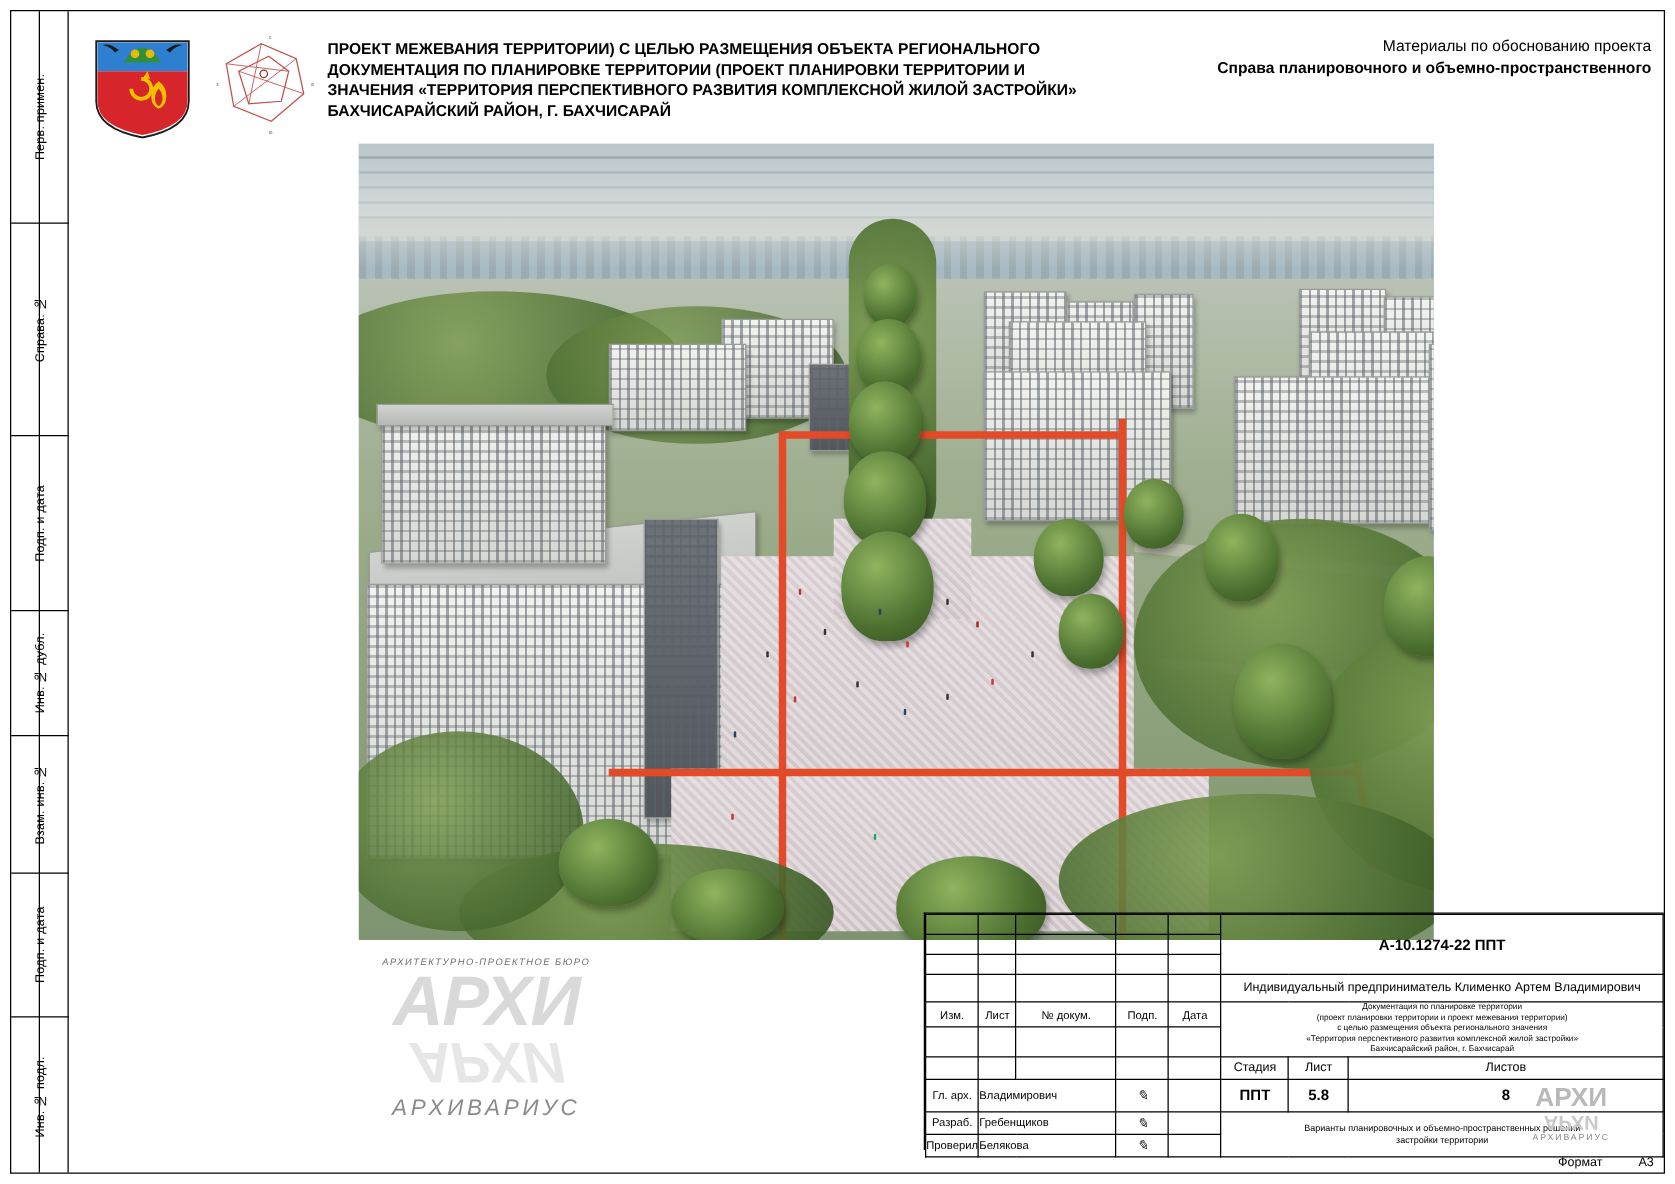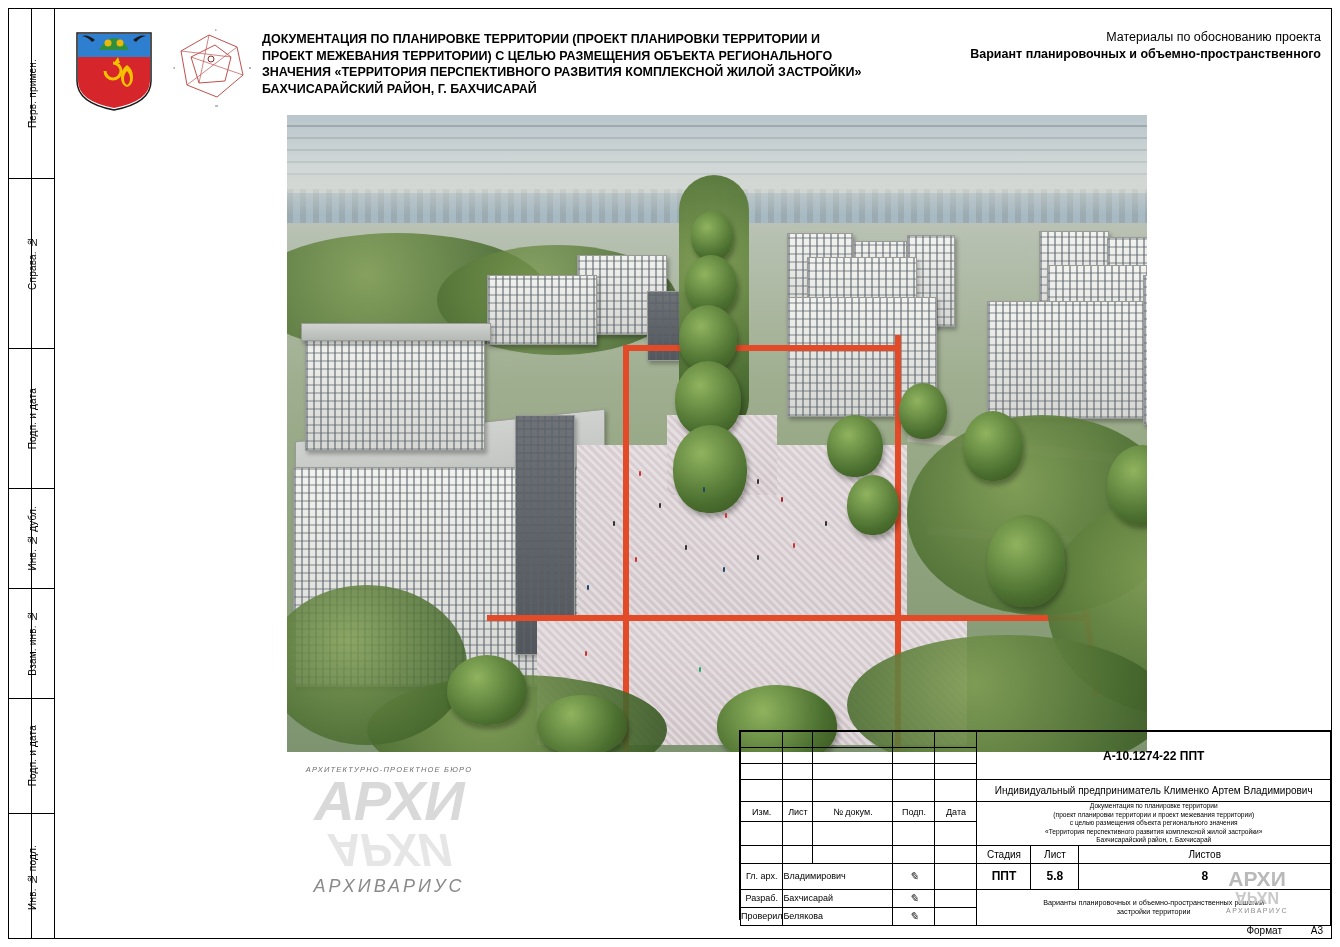--- a/index.html
+++ b/index.html
@@ -236,29 +236,29 @@
       <path d="M12 28 L62 34 M40 12 L30 60 M68 24 L18 62 M22 34 L74 52" stroke="#c0504d" stroke-width=".7" fill="none"></path>
       <circle cx="42" cy="36" r="3" fill="none" stroke="#8a2f2c" stroke-width="1"></circle>
       <text x="46" y="8" font-size="4" fill="#555" font-family="Liberation Sans, sans-serif">c</text>
       <text x="80" y="46" font-size="4" fill="#555" font-family="Liberation Sans, sans-serif">в</text>
       <text x="4" y="46" font-size="4" fill="#555" font-family="Liberation Sans, sans-serif">з</text>
       <text x="46" y="84" font-size="4" fill="#555" font-family="Liberation Sans, sans-serif">ю</text>
     </svg>
   </div>
 
   <div class="hdr-title">
+    <div>ПРОЕКТ МЕЖЕВАНИЯ ТЕРРИТОРИИ) С ЦЕЛЬЮ РАЗМЕЩЕНИЯ ОБЪЕКТА РЕГИОНАЛЬНОГО</div>
     <div>ДОКУМЕНТАЦИЯ ПО ПЛАНИРОВКЕ ТЕРРИТОРИИ (ПРОЕКТ ПЛАНИРОВКИ ТЕРРИТОРИИ И</div>
-    <div>ПРОЕКТ МЕЖЕВАНИЯ ТЕРРИТОРИИ) С ЦЕЛЬЮ РАЗМЕЩЕНИЯ ОБЪЕКТА РЕГИОНАЛЬНОГО</div>
     <div>ЗНАЧЕНИЯ «ТЕРРИТОРИЯ ПЕРСПЕКТИВНОГО РАЗВИТИЯ КОМПЛЕКСНОЙ ЖИЛОЙ ЗАСТРОЙКИ»</div>
     <div>БАХЧИСАРАЙСКИЙ РАЙОН, Г. БАХЧИСАРАЙ</div>
   </div>
 
   <div class="hdr-right">
     <div class="l2">Материалы по обоснованию проекта</div>
-    <div class="l3">Вариант планировочных и объемно-пространственного</div>
+    <div class="l3">Справа планировочного и объемно-пространственного</div>
   </div>
 
   <div class="render">
     <div class="sky"></div>
     <div class="sky-streak" style="top:10px;width:100%;"></div>
     <div class="sky-streak" style="top:22px;width:100%;opacity:.6;"></div>
     <div class="sky-streak" style="top:34px;width:100%;opacity:.5;"></div>
     <div class="sky-streak" style="top:46px;width:100%;opacity:.4;"></div>
     <div class="sky-streak" style="top:58px;width:100%;opacity:.35;"></div>
     <div class="city-far"></div>
@@ -455,21 +455,21 @@
         <td class="c sig">Гл. арх.</td>
         <td colspan="2" class="l sig">Владимирович</td>
         <td class="c scribble">✎</td>
         <td></td>
         <td class="c stage-val">ППТ</td>
         <td class="c stage-val">5.8</td>
         <td class="c stage-val" colspan="2">8</td>
       </tr>
       <tr style="height:18px;">
         <td class="c sig">Разраб.</td>
-        <td colspan="2" class="l sig">Бахчисарай</td>
+        <td colspan="2" class="l sig">Гребенщиков</td>
         <td class="c scribble">✎</td>
         <td></td>
         <td colspan="4" rowspan="2" class="var-cell">
           <div>Варианты планировочных и объемно-пространственных решений</div>
           <div>застройки территории</div>
         </td>
       </tr>
       <tr style="height:18px;">
         <td class="c sig">Проверил</td>
         <td colspan="2" class="l sig">Белякова</td>

